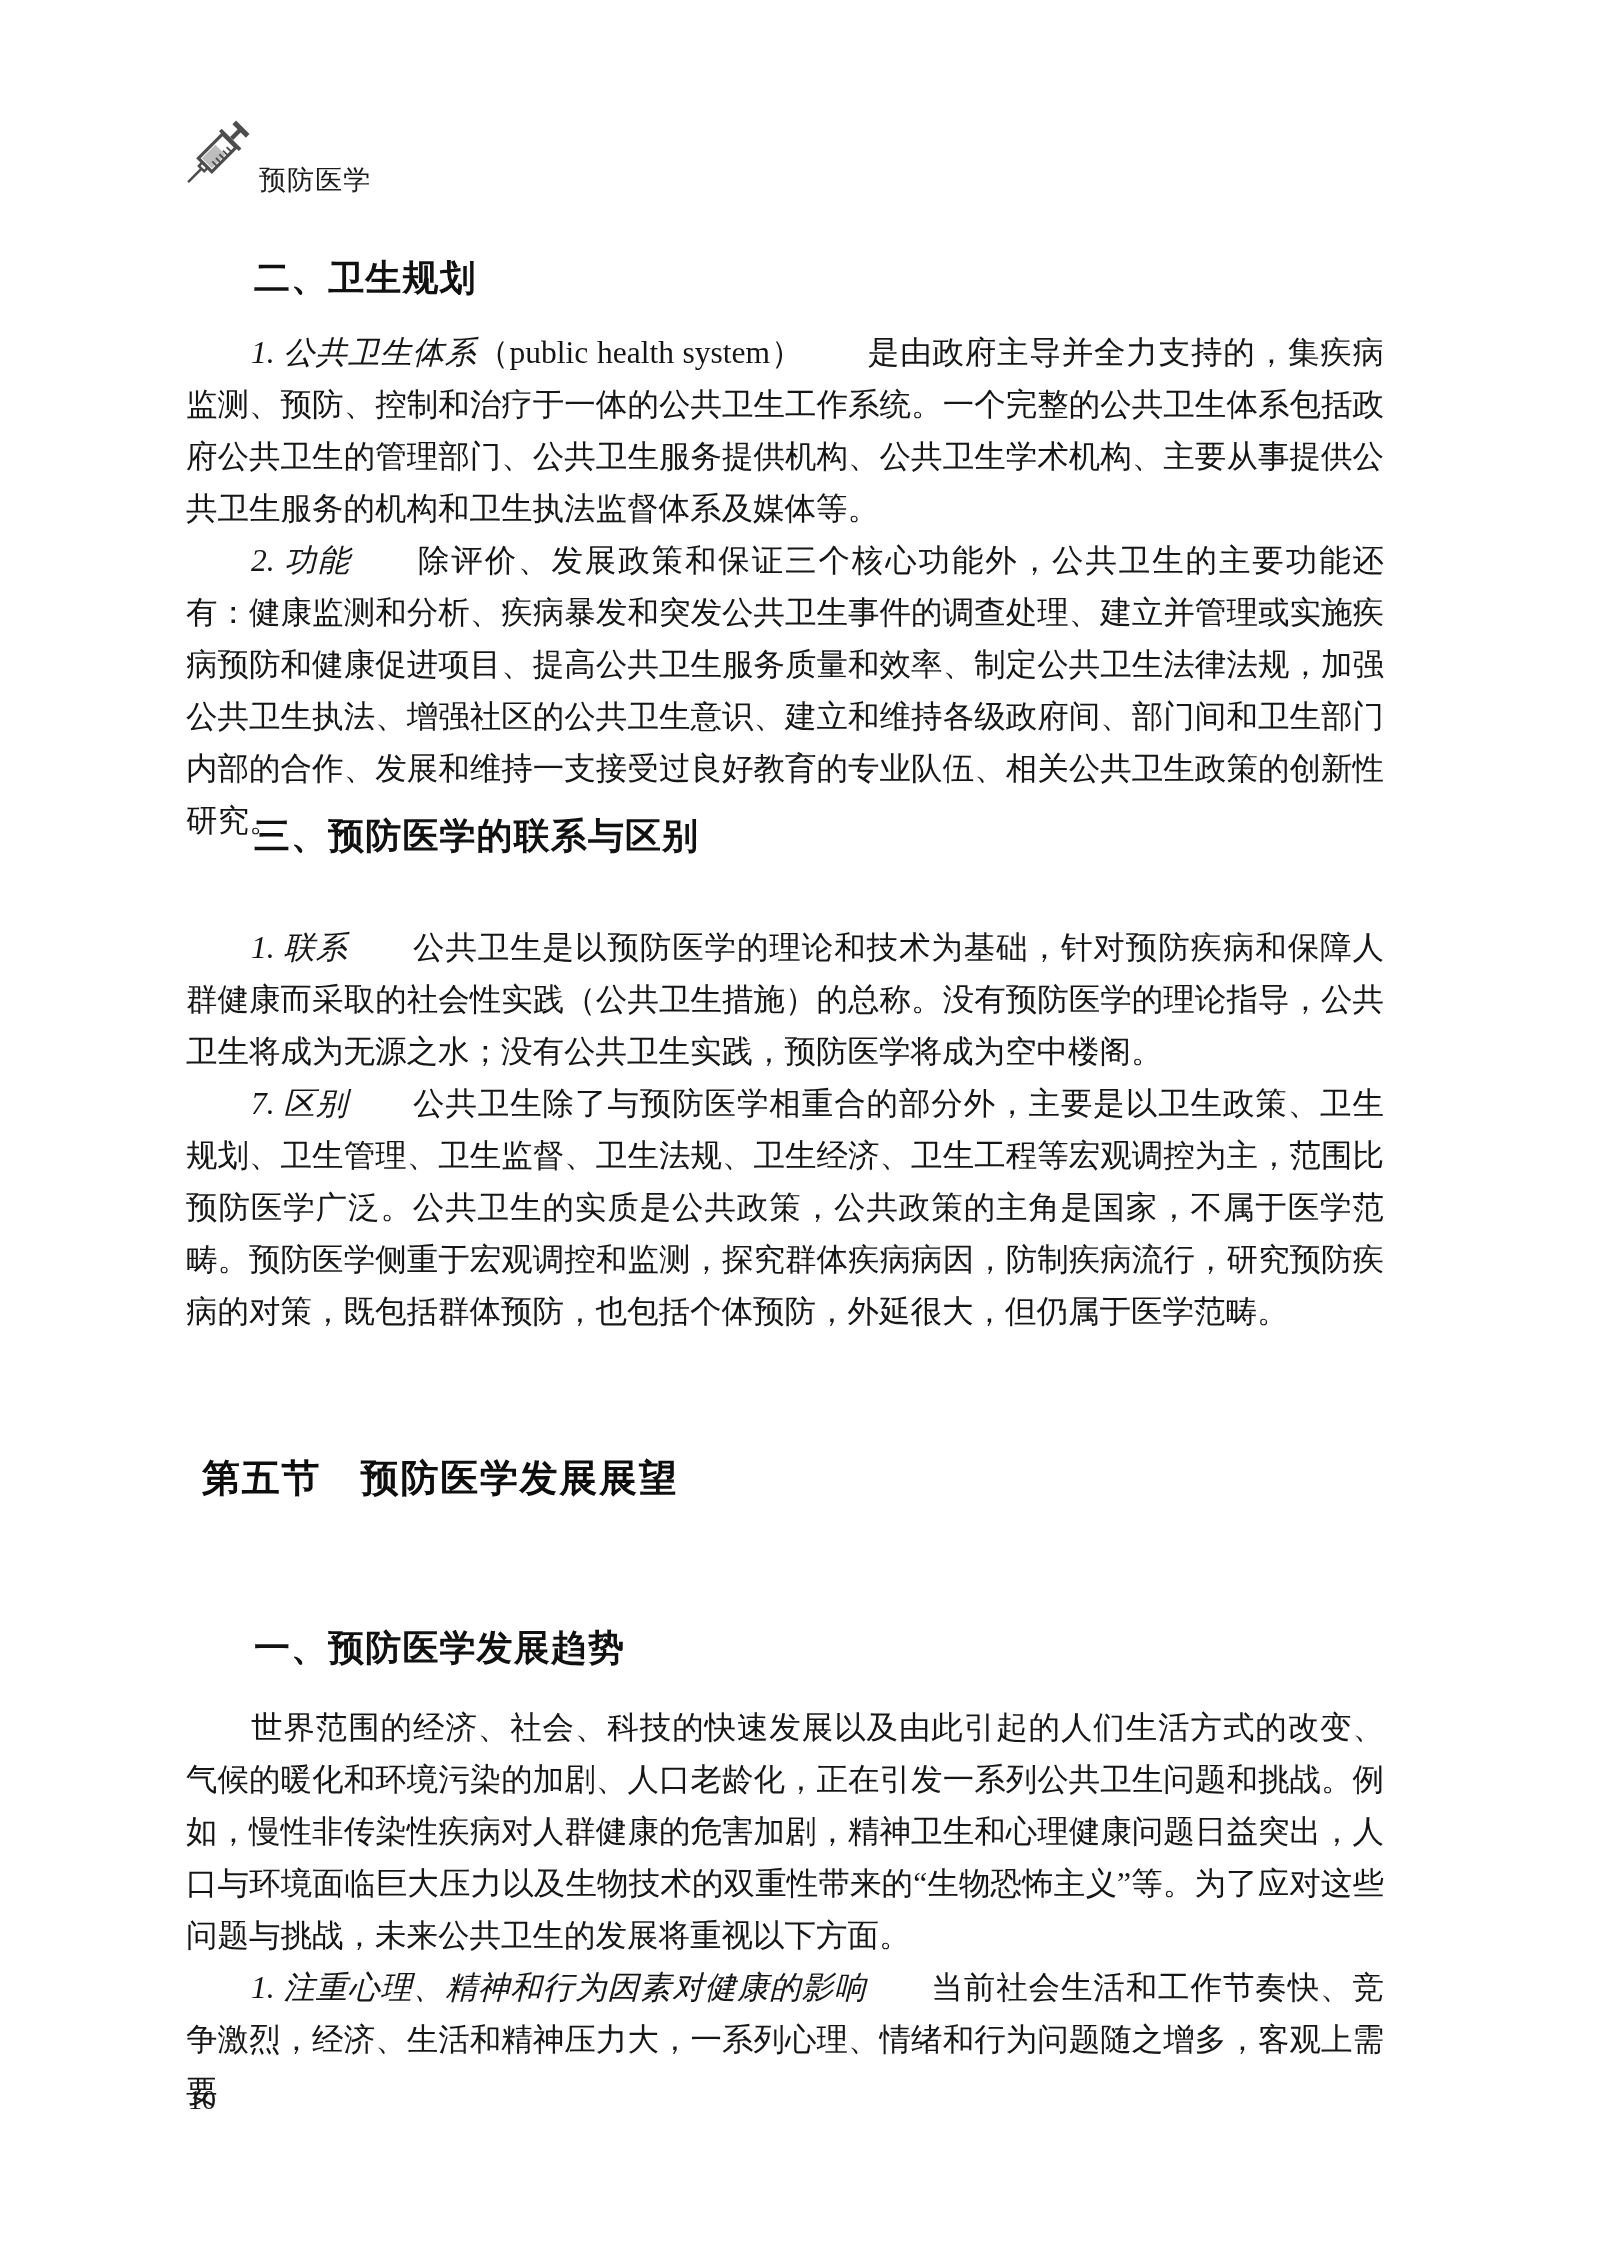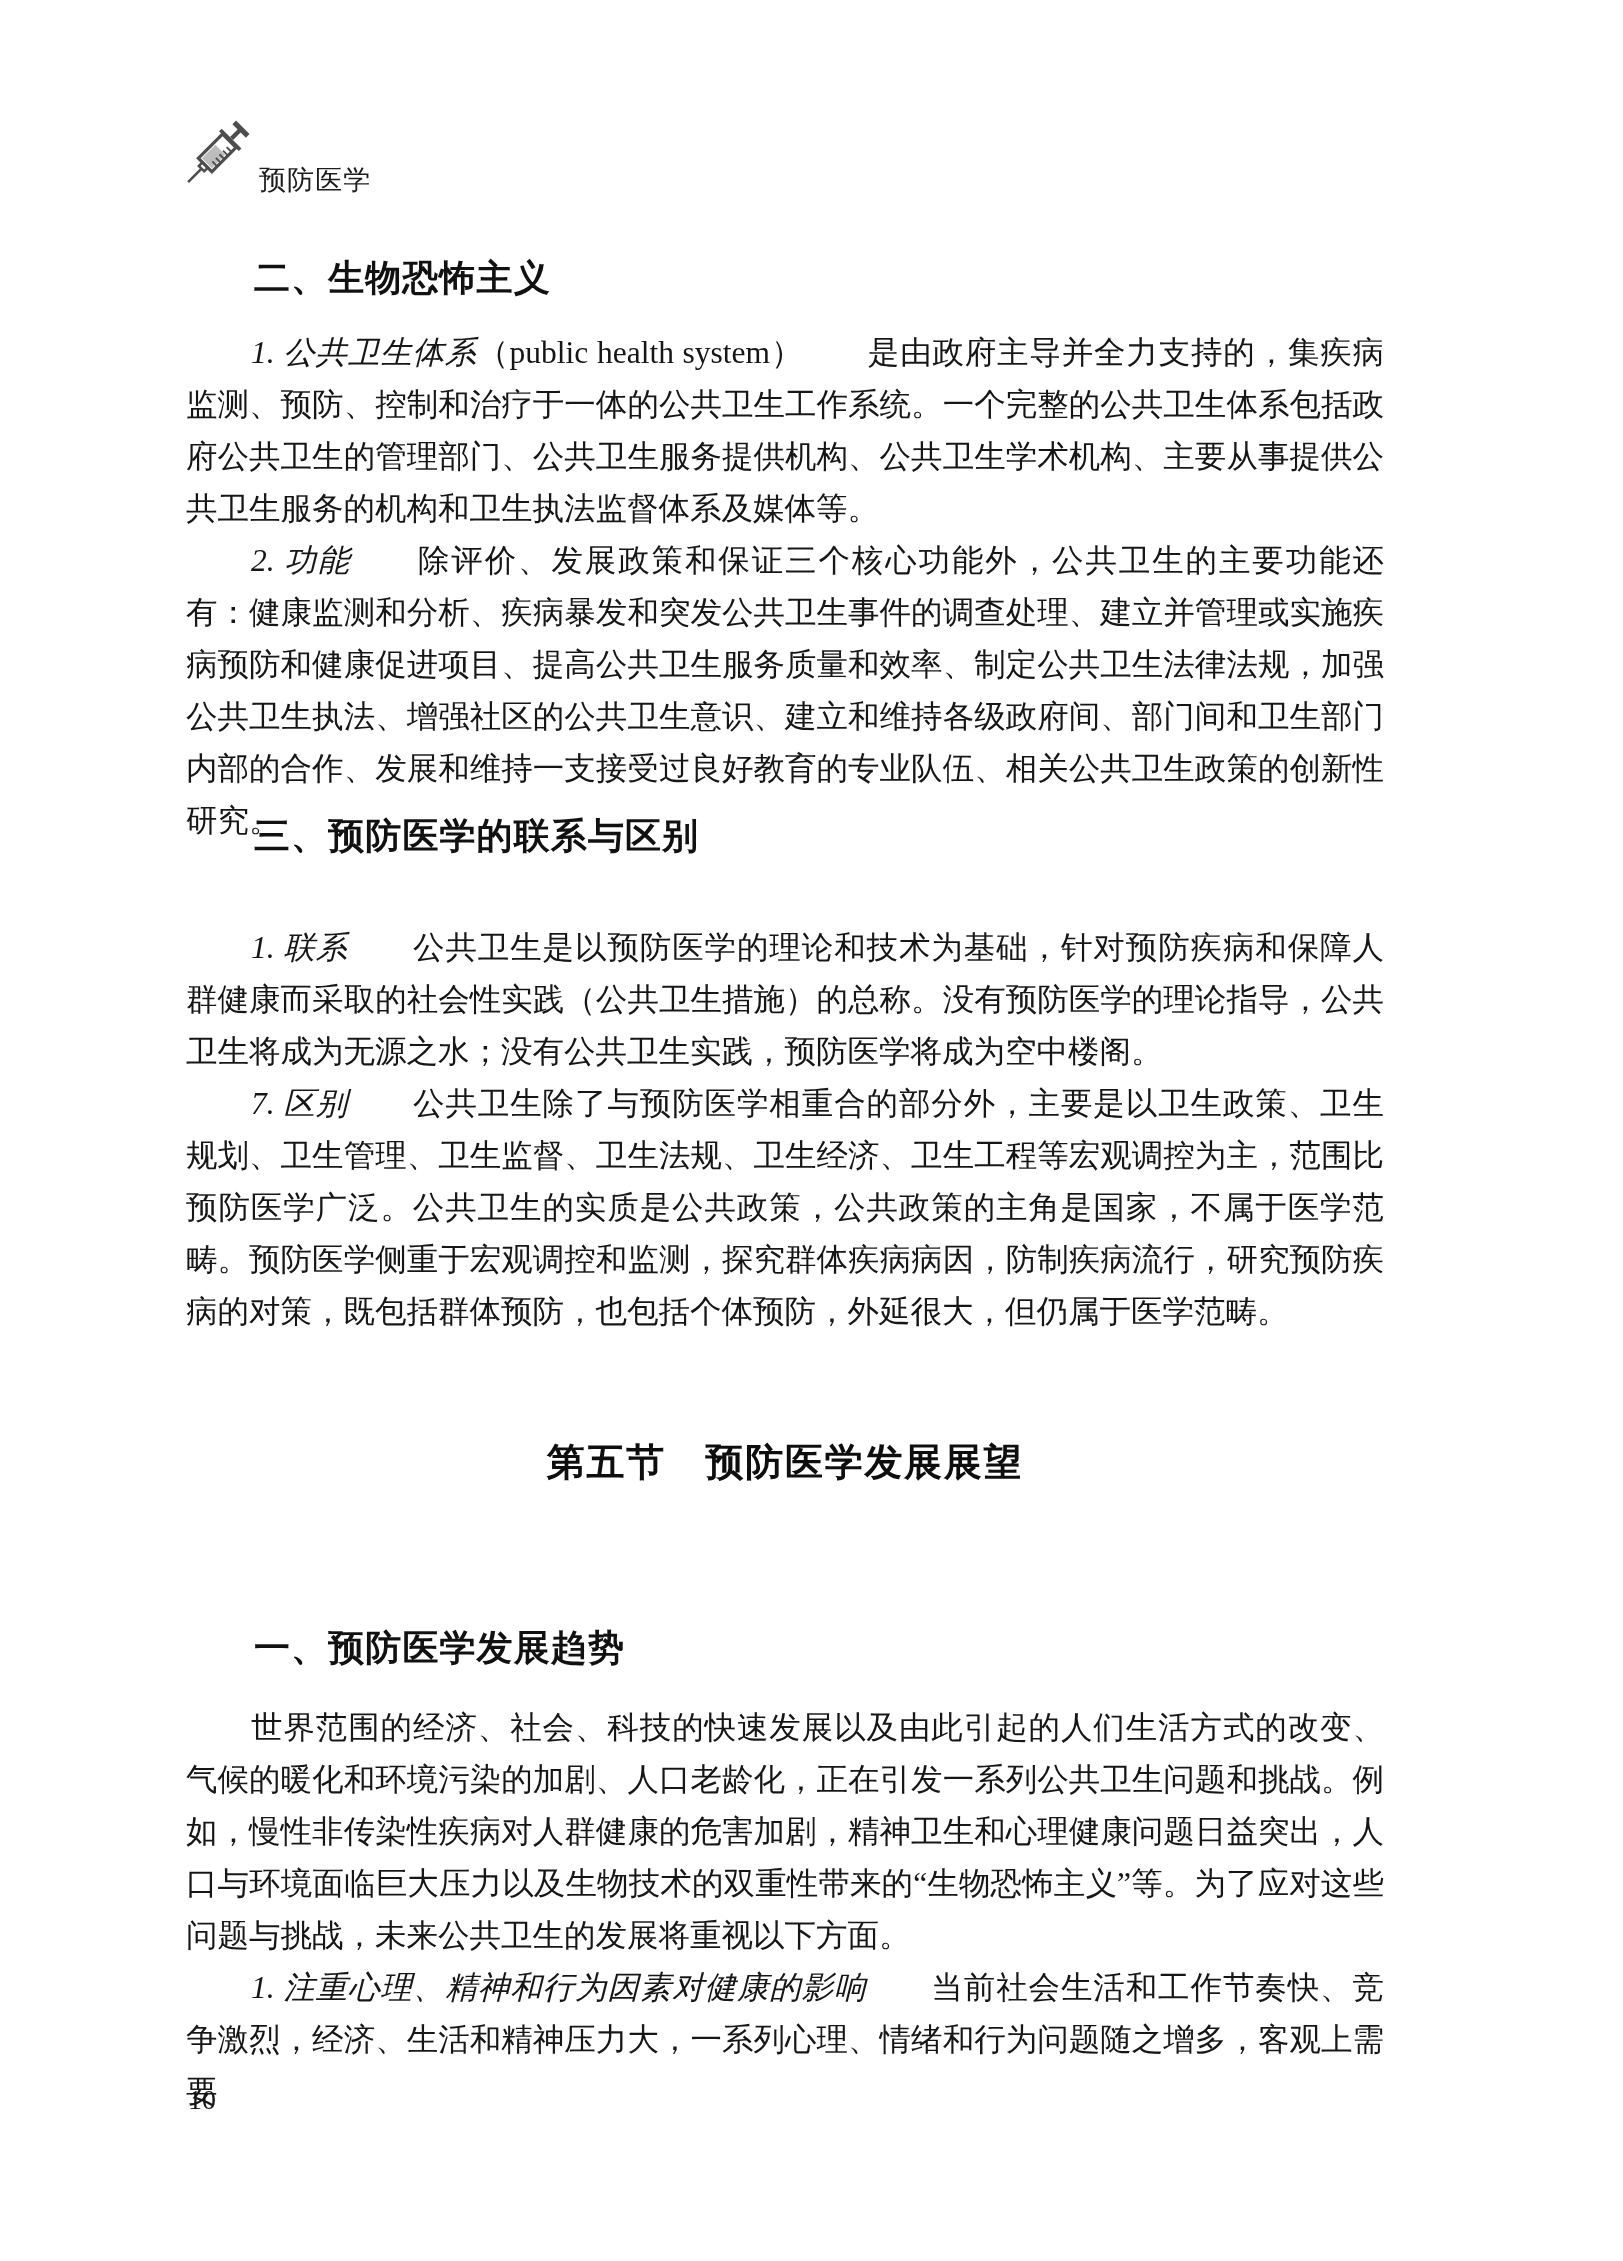--- a/index.html
+++ b/index.html
@@ -48,22 +48,22 @@
   #h-system   { top: 260px; }
   #h-relation { top: 804px; margin-top: 14px; }
   #h-trend    { top: 1630px; }
 
   
   .chapter-h {
     position: absolute;
     left: 186px;
     top: 1443px;
     width: 1198px;
-    margin: 0;
-    text-align: center;
+    margin: 16px;
+    text-align: left;
     font-family: "Liberation Sans", "DejaVu Sans", sans-serif;
     font-weight: bold;
     font-size: 38px;
     line-height: 1;
     letter-spacing: 1.7px;
     color: #0e0e0e;
   }
 
   
   .body-block {
@@ -121,21 +121,21 @@
           <line x1="94" y1="-22" x2="94" y2="22" stroke-width="6"></line>
 
           <line x1="97" y1="0" x2="116" y2="0" stroke-width="7"></line>
           <line x1="118" y1="-15" x2="118" y2="15" stroke-width="8"></line>
         </g>
       </svg>
     </span>
     <span class="book-title">预防医学</span>
   </div>
 
-  <h2 id="h-system" class="sec-h">二、生物恐怖主义</h2>
+  <h2 id="h-system" class="sec-h">二、卫生规划</h2>
 
   <div id="block-system" class="body-block">
     <p class="para"><span class="kai">1. 公共卫生体系</span><span class="latin">（public health system）</span><span>　　是由政府主导并全力支持的，集疾病监测、预防、控制和治疗于一体的公共卫生工作系统。一个完整的公共卫生体系包括政府公共卫生的管理部门、公共卫生服务提供机构、公共卫生学术机构、主要从事提供公共卫生服务的机构和卫生执法监督体系及媒体等。</span></p>
     <p class="para"><span class="kai">2. 功能</span><span>　　除评价、发展政策和保证三个核心功能外，公共卫生的主要功能还有：健康监测和分析、疾病暴发和突发公共卫生事件的调查处理、建立并管理或实施疾病预防和健康促进项目、提高公共卫生服务质量和效率、制定公共卫生法律法规，加强公共卫生执法、增强社区的公共卫生意识、建立和维持各级政府间、部门间和卫生部门内部的合作、发展和维持一支接受过良好教育的专业队伍、相关公共卫生政策的创新性研究。</span></p>
   </div>
 
   <h2 id="h-relation" class="sec-h">三、预防医学的联系与区别</h2>
 
   <div id="block-relation" class="body-block">
     <p class="para"><span class="kai">1. 联系</span><span>　　公共卫生是以预防医学的理论和技术为基础，针对预防疾病和保障人群健康而采取的社会性实践（公共卫生措施）的总称。没有预防医学的理论指导，公共卫生将成为无源之水；没有公共卫生实践，预防医学将成为空中楼阁。</span></p>

